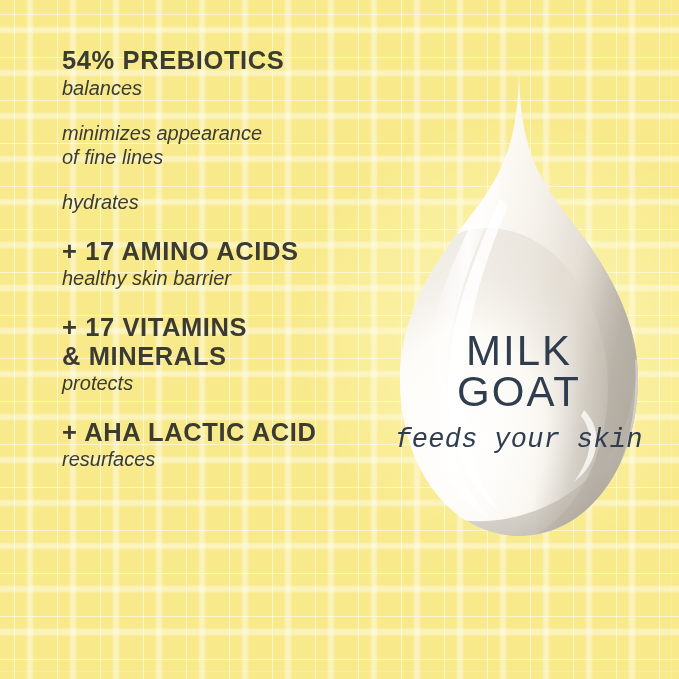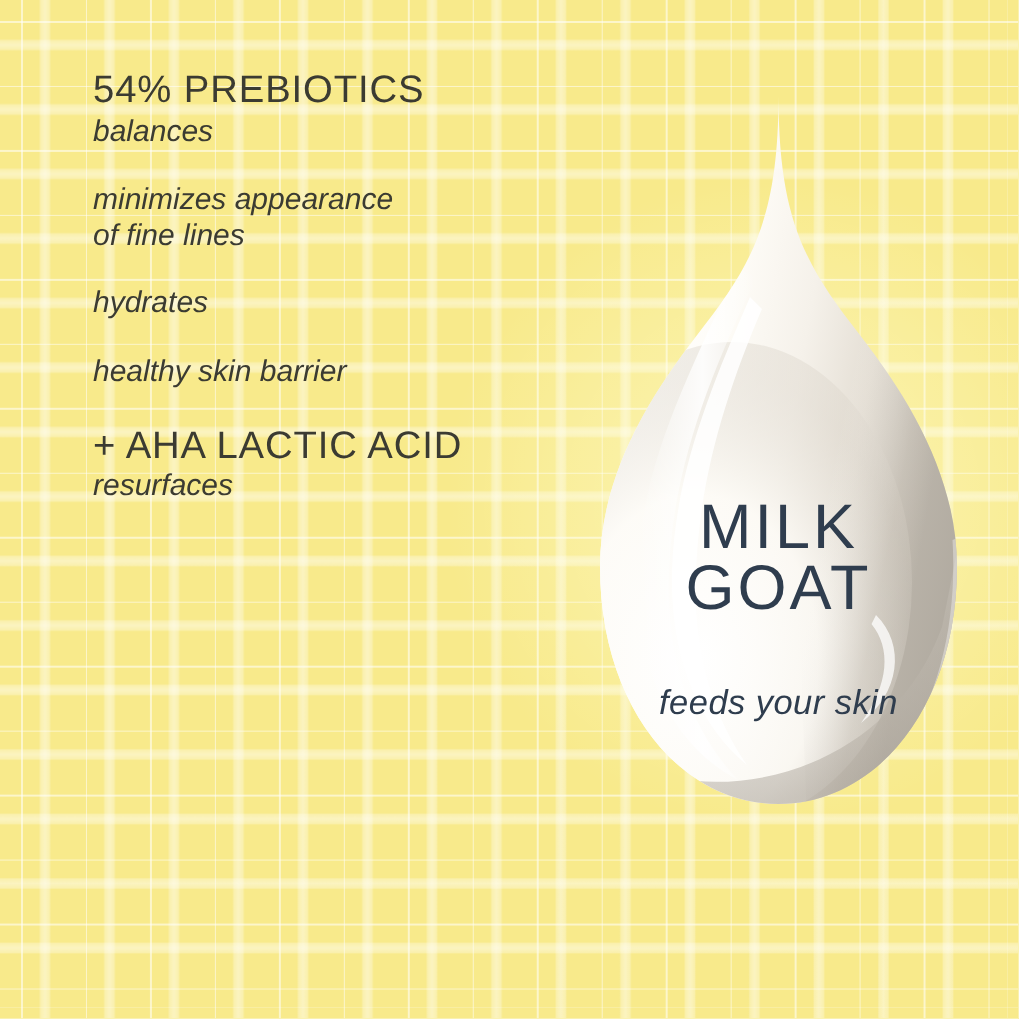--- a/index.html
+++ b/index.html
@@ -81,21 +81,21 @@
   }
   .ingredient {
     margin-bottom: 22px;
   }
   .ing-title {
     font-family: "Liberation Sans", sans-serif;
     font-size: 25.5px;
     letter-spacing: 0.6px;
     color: #3b3b32;
     line-height: 1.12;
-    font-weight: 400;
+    font-weight: 700;
     white-space: pre-line;
   }
   .ing-sub {
     font-family: "Liberation Sans", sans-serif;
     font-size: 20px;
     color: #3b3b32;
     line-height: 1.18;
     font-weight: 400;
     margin-top: 2px;
     white-space: pre-line;
@@ -140,26 +140,25 @@
     color: #2f3d4e;
     line-height: 0.98;
     font-weight: 400;
   }
   #droplet-tagline {
     position: absolute;
     top: 367px;
     left: 0;
     width: 262px;
     text-align: center;
-    font-family: Liberation Sans, sans-serif;
+    font-family: Liberation Mono, monospace;
     font-style: italic;
-    font-size: 23px;
+    font-size: 27px;
     color: #2f3d4e;
     letter-spacing: 0.3px;
-    margin-top: 30px;
   }
 </style>
 </head>
 <body>
 
 <div id="poster">
 
   <div id="grid-bg"></div>
   <div id="bg-glow"></div>
 
@@ -173,23 +172,29 @@
     <div class="ingredient">
       <div class="ing-sub">minimizes appearance
 of fine lines</div>
     </div>
 
     <div class="ingredient">
       <div class="ing-sub">hydrates</div>
     </div>
 
     <div class="ingredient">
+      <div class="ing-title">+ 17 AMINO ACIDS</div>
       <div class="ing-sub">healthy skin barrier</div>
     </div>
 
+    <div class="ingredient">
+      <div class="ing-title">+ 17 VITAMINS
+&amp; MINERALS</div>
+      <div class="ing-sub">protects</div>
+    </div>
 
     <div class="ingredient">
       <div class="ing-title">+ AHA LACTIC ACID</div>
       <div class="ing-sub">resurfaces</div>
     </div>
 
   </div>
 
   <div id="droplet-wrap">
     <svg id="droplet-svg" viewBox="0 0 262 490" preserveAspectRatio="none">

